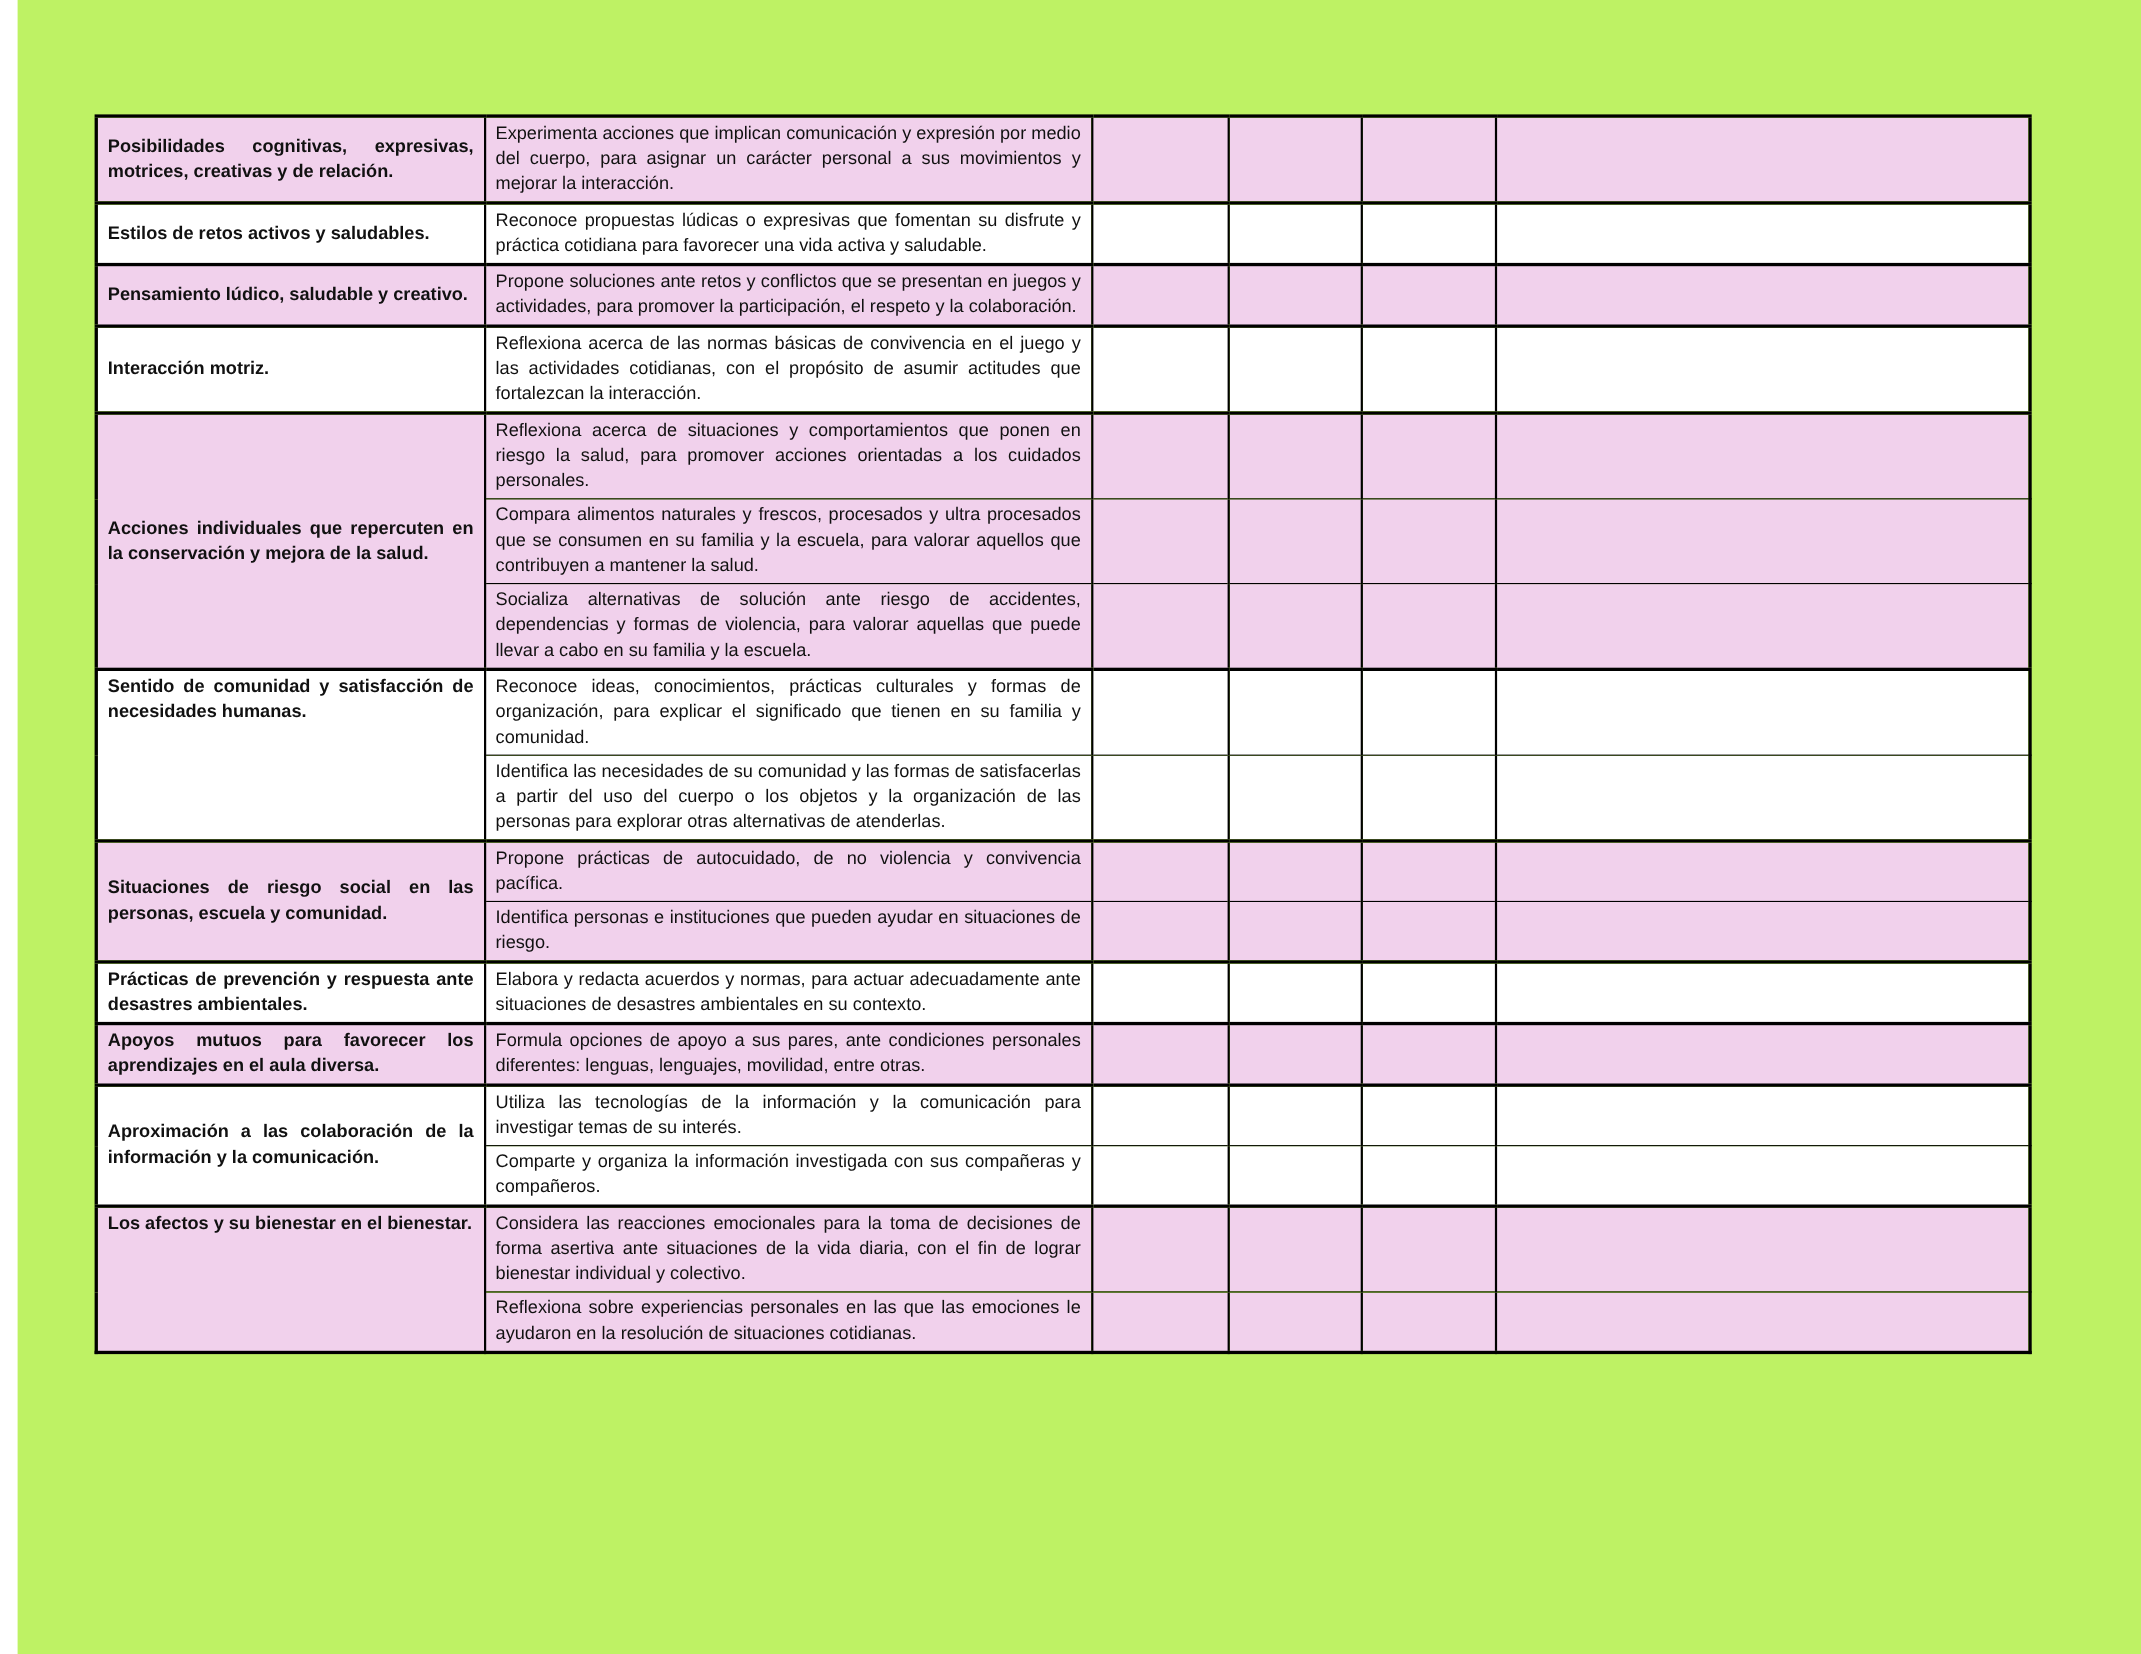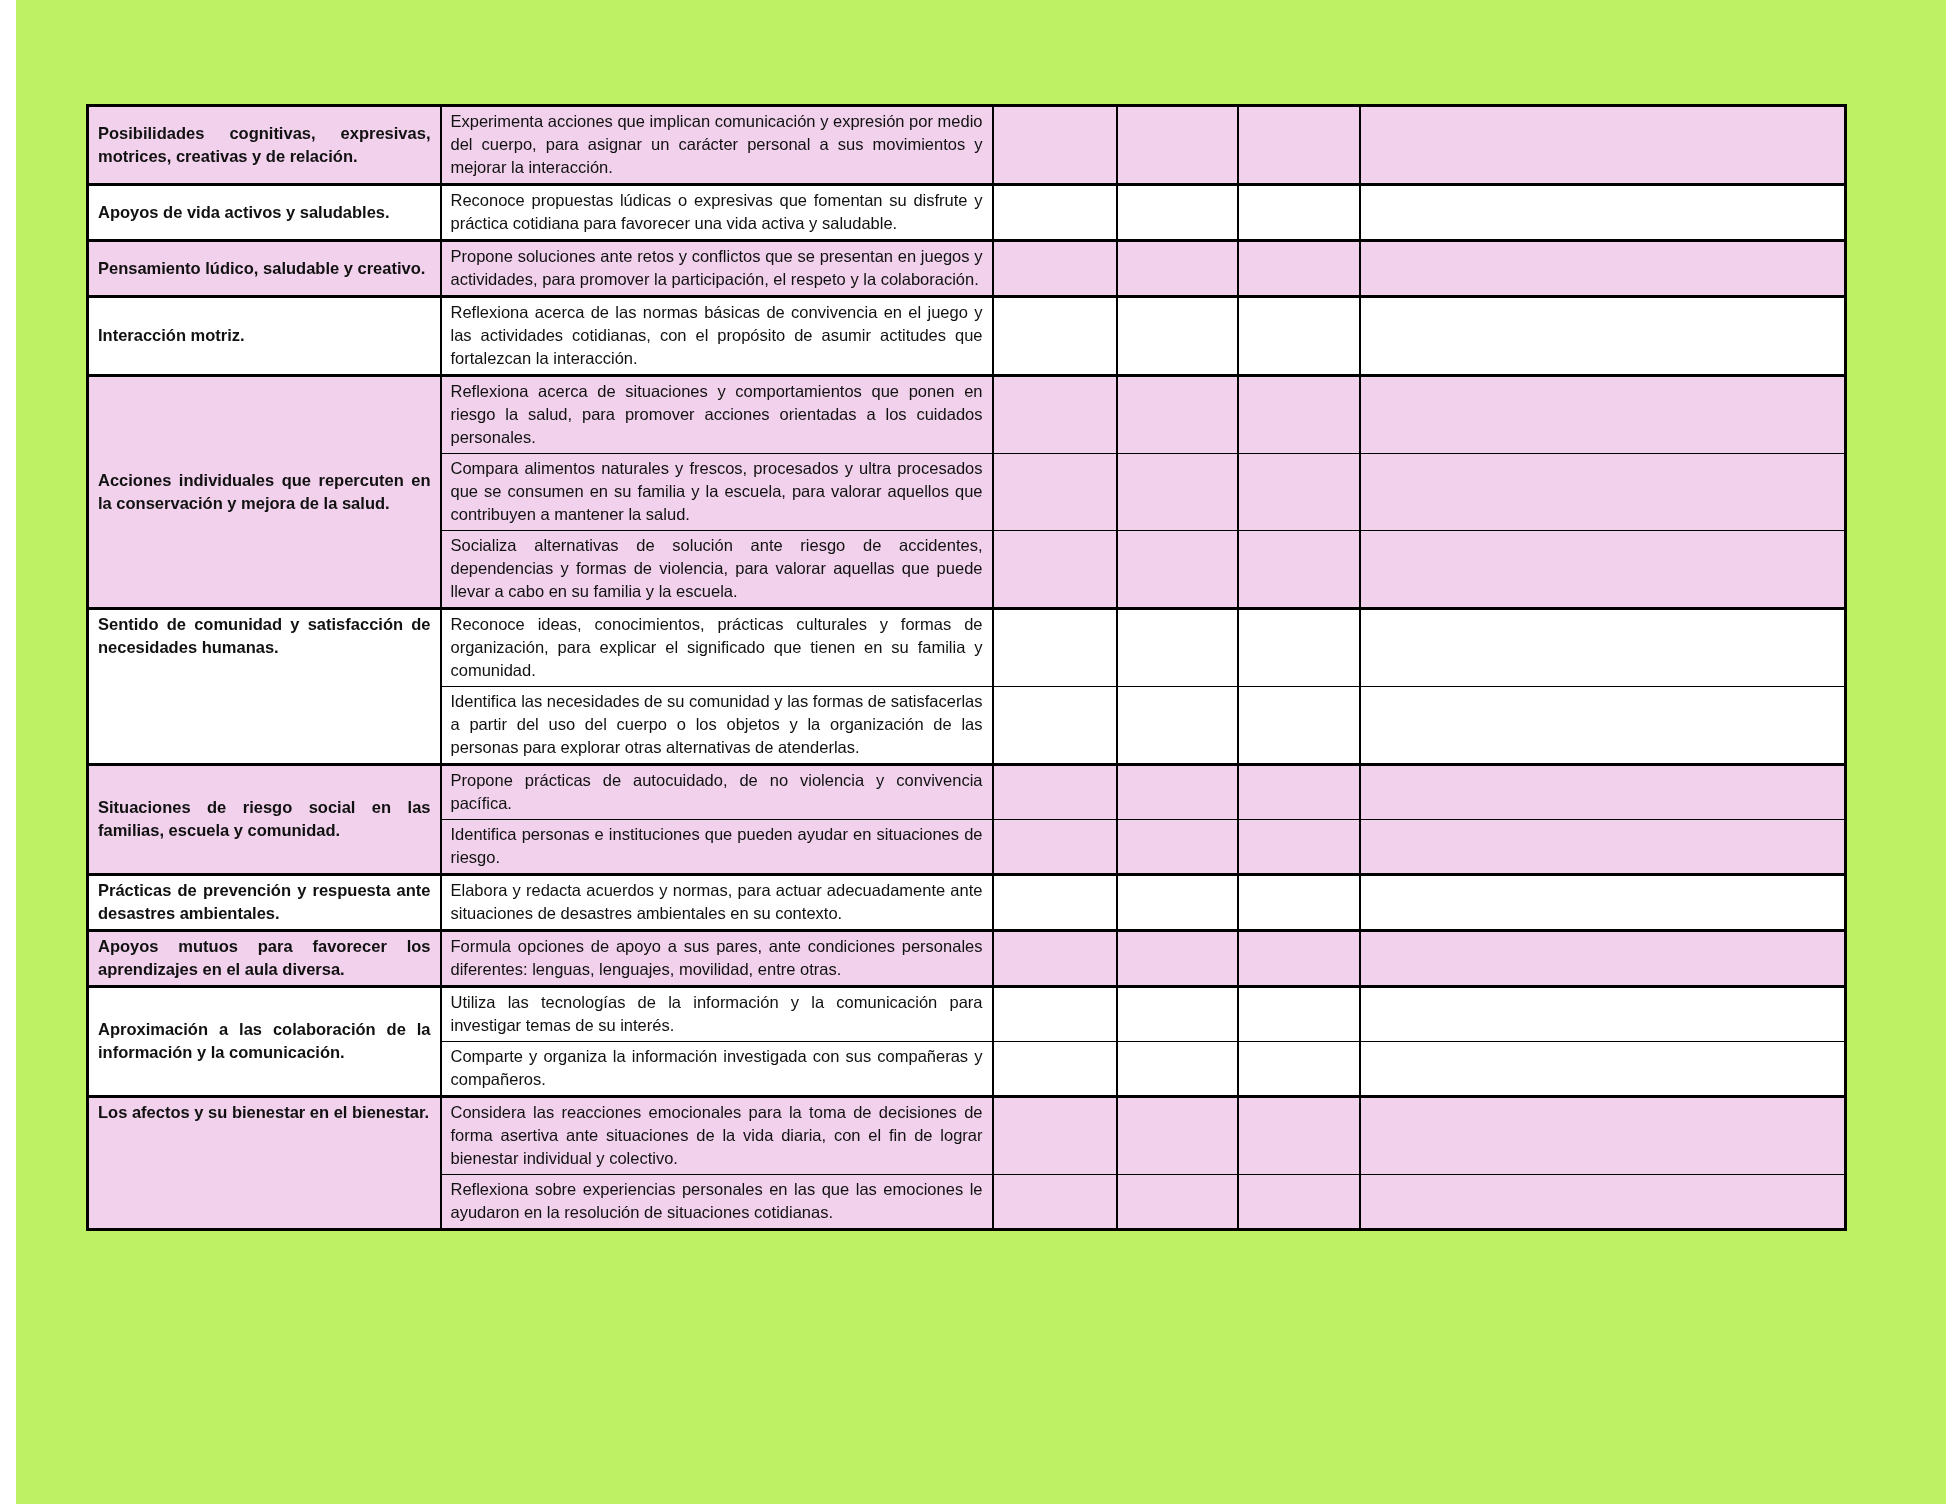--- a/index.html
+++ b/index.html
@@ -78,21 +78,21 @@
     <tbody id="table-body">
         <tr class="shaded group-start">
           <td class="content-cell" rowspan="1">Posibilidades cognitivas, expresivas, motrices, creativas y de relación.</td>
           <td class="pda-cell">Experimenta acciones que implican comunicación y expresión por medio del cuerpo, para asignar un carácter personal a sus movimientos y mejorar la interacción.</td>
           <td class="empty-cell"></td>
           <td class="empty-cell"></td>
           <td class="empty-cell"></td>
           <td class="empty-cell"></td>
         </tr>
         <tr class="plain group-start">
-          <td class="content-cell" rowspan="1">Apoyos de vida activos y saludables.</td>
+          <td class="content-cell" rowspan="1">Estilos de retos activos y saludables.</td>
           <td class="pda-cell">Reconoce propuestas lúdicas o expresivas que fomentan su disfrute y práctica cotidiana para favorecer una vida activa y saludable.</td>
           <td class="empty-cell"></td>
           <td class="empty-cell"></td>
           <td class="empty-cell"></td>
           <td class="empty-cell"></td>
         </tr>
         <tr class="shaded group-start">
           <td class="content-cell" rowspan="1">Pensamiento lúdico, saludable y creativo.</td>
           <td class="pda-cell">Propone soluciones ante retos y conflictos que se presentan en juegos y actividades, para promover la participación, el respeto y la colaboración.</td>
           <td class="empty-cell"></td>
@@ -139,21 +139,21 @@
           <td class="empty-cell"></td>
         </tr>
         <tr class="plain group-cont">
           <td class="pda-cell">Identifica las necesidades de su comunidad y las formas de satisfacerlas a partir del uso del cuerpo o los objetos y la organización de las personas para explorar otras alternativas de atenderlas.</td>
           <td class="empty-cell"></td>
           <td class="empty-cell"></td>
           <td class="empty-cell"></td>
           <td class="empty-cell"></td>
         </tr>
         <tr class="shaded group-start">
-          <td class="content-cell" rowspan="2">Situaciones de riesgo social en las familias, escuela y comunidad.</td>
+          <td class="content-cell" rowspan="2">Situaciones de riesgo social en las personas, escuela y comunidad.</td>
           <td class="pda-cell">Propone prácticas de autocuidado, de no violencia y convivencia pacífica.</td>
           <td class="empty-cell"></td>
           <td class="empty-cell"></td>
           <td class="empty-cell"></td>
           <td class="empty-cell"></td>
         </tr>
         <tr class="shaded group-cont">
           <td class="pda-cell">Identifica personas e instituciones que pueden ayudar en situaciones de riesgo.</td>
           <td class="empty-cell"></td>
           <td class="empty-cell"></td>

